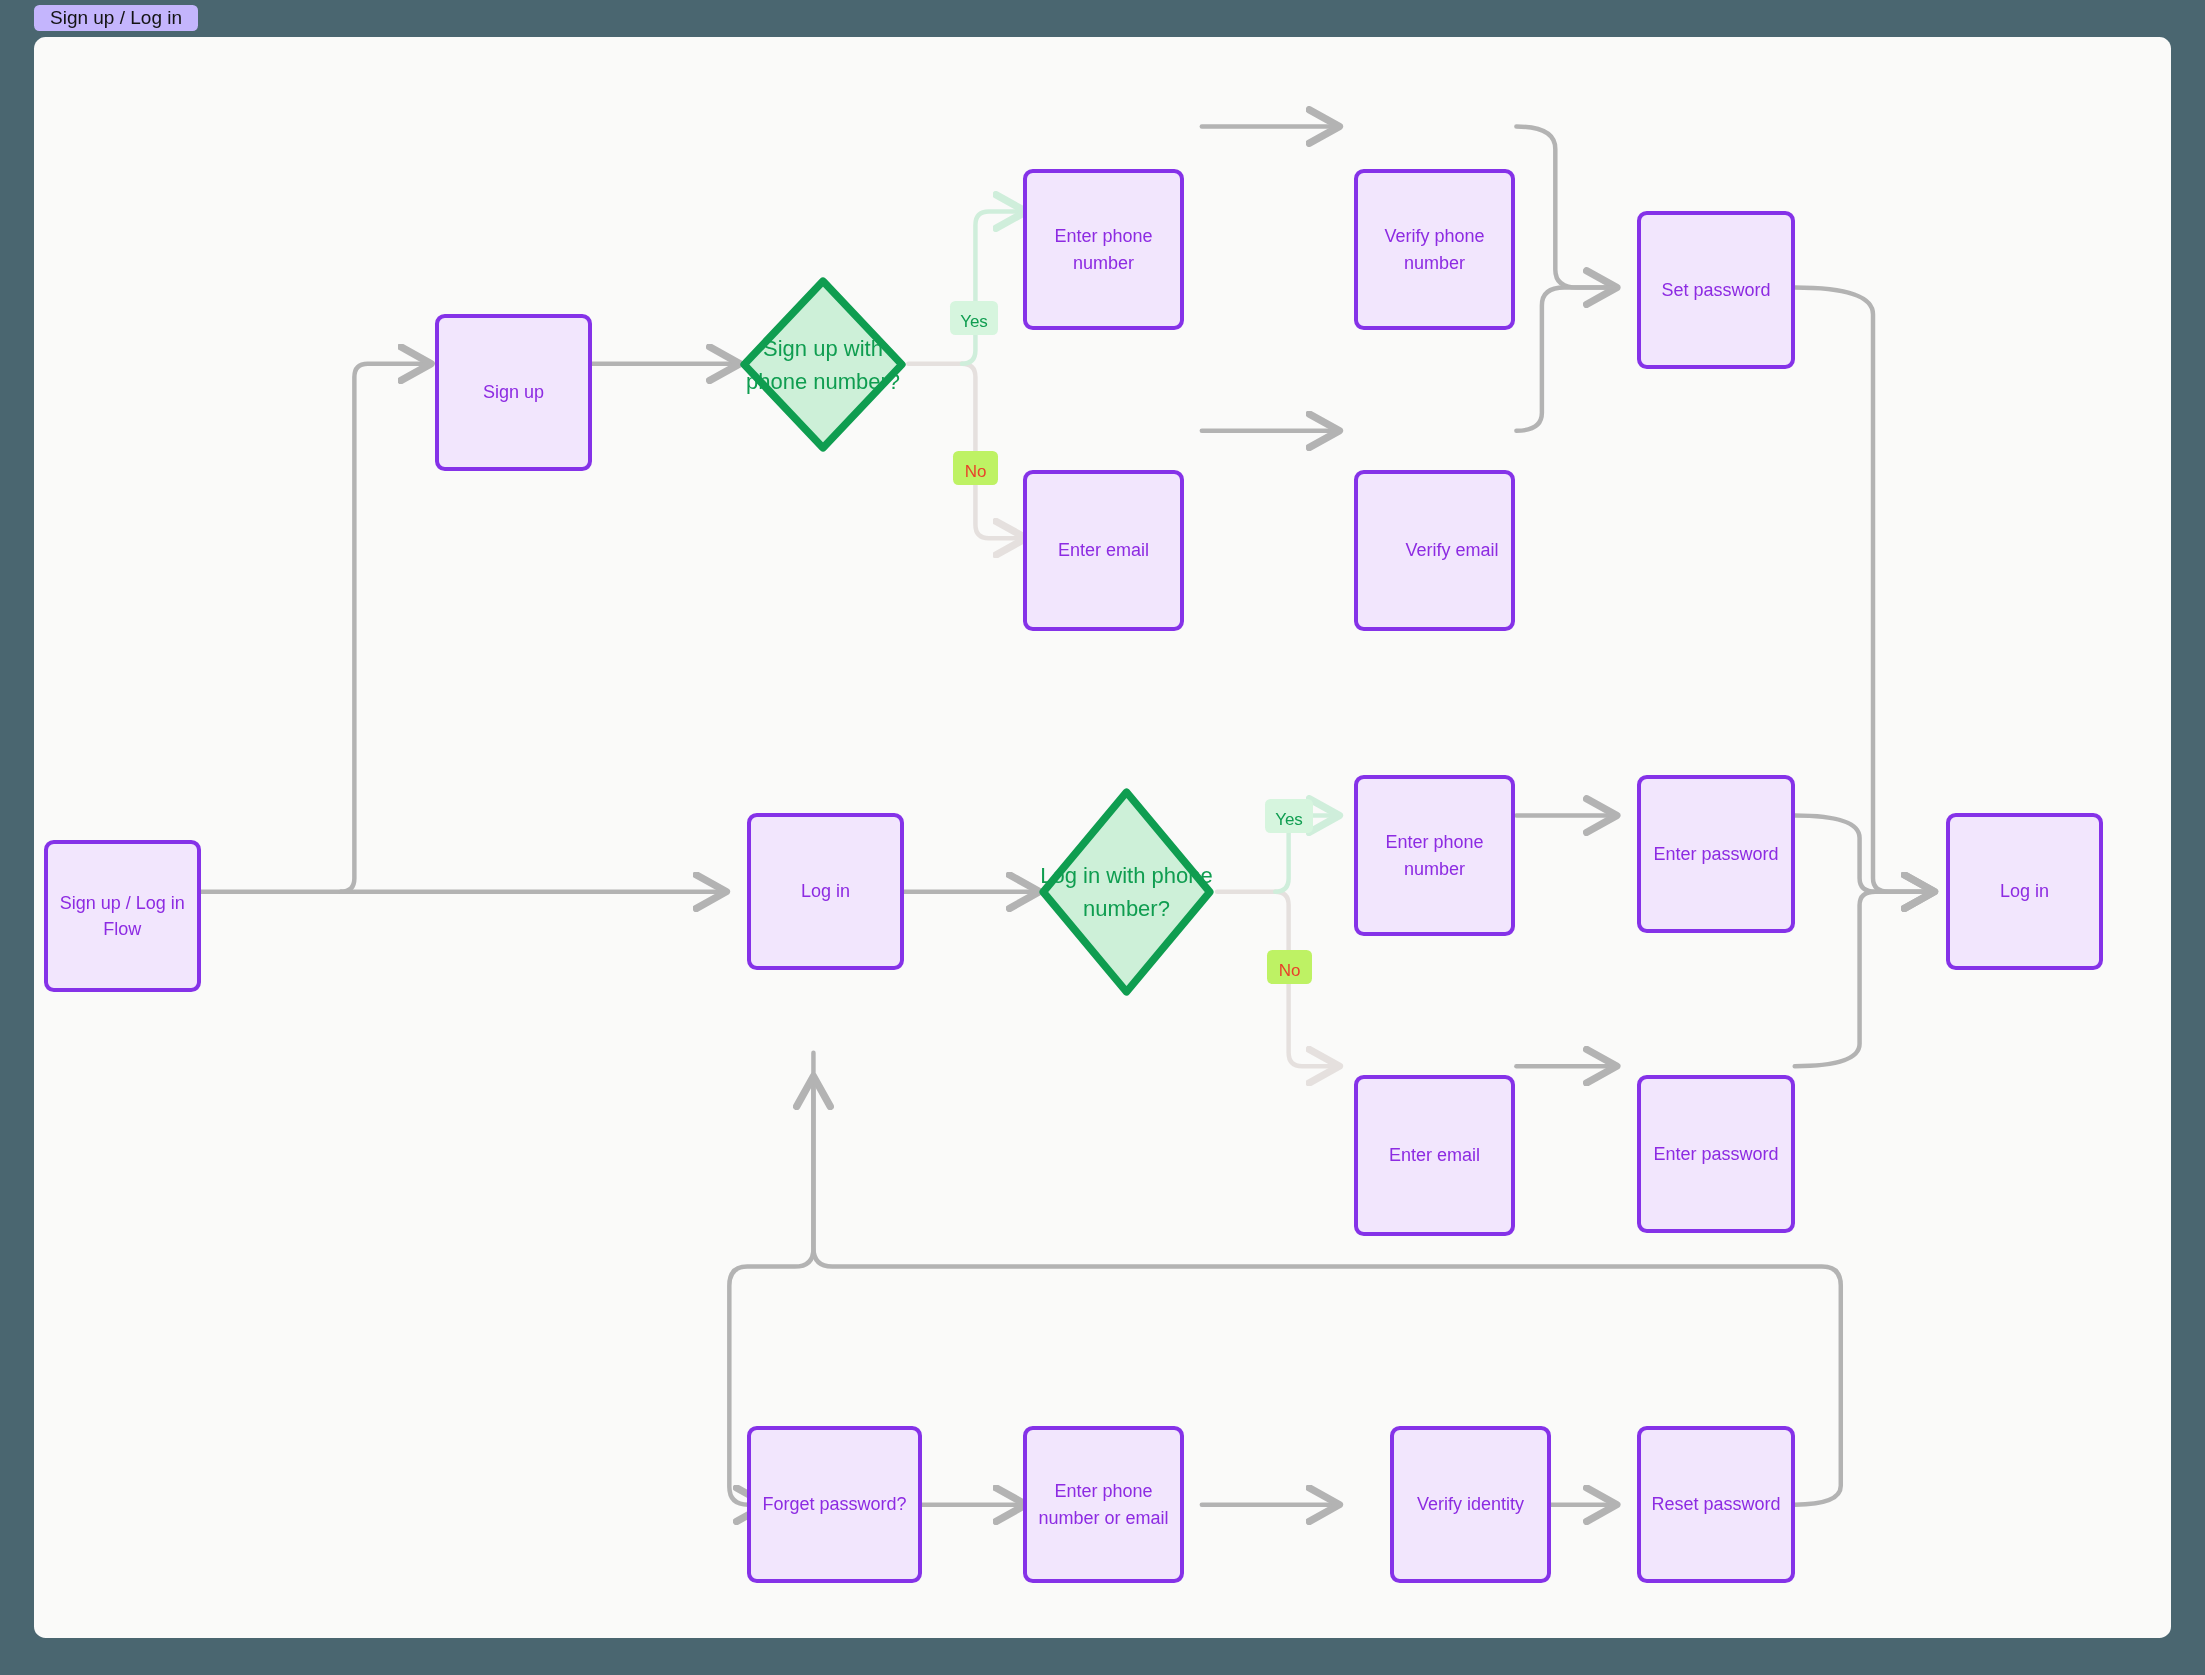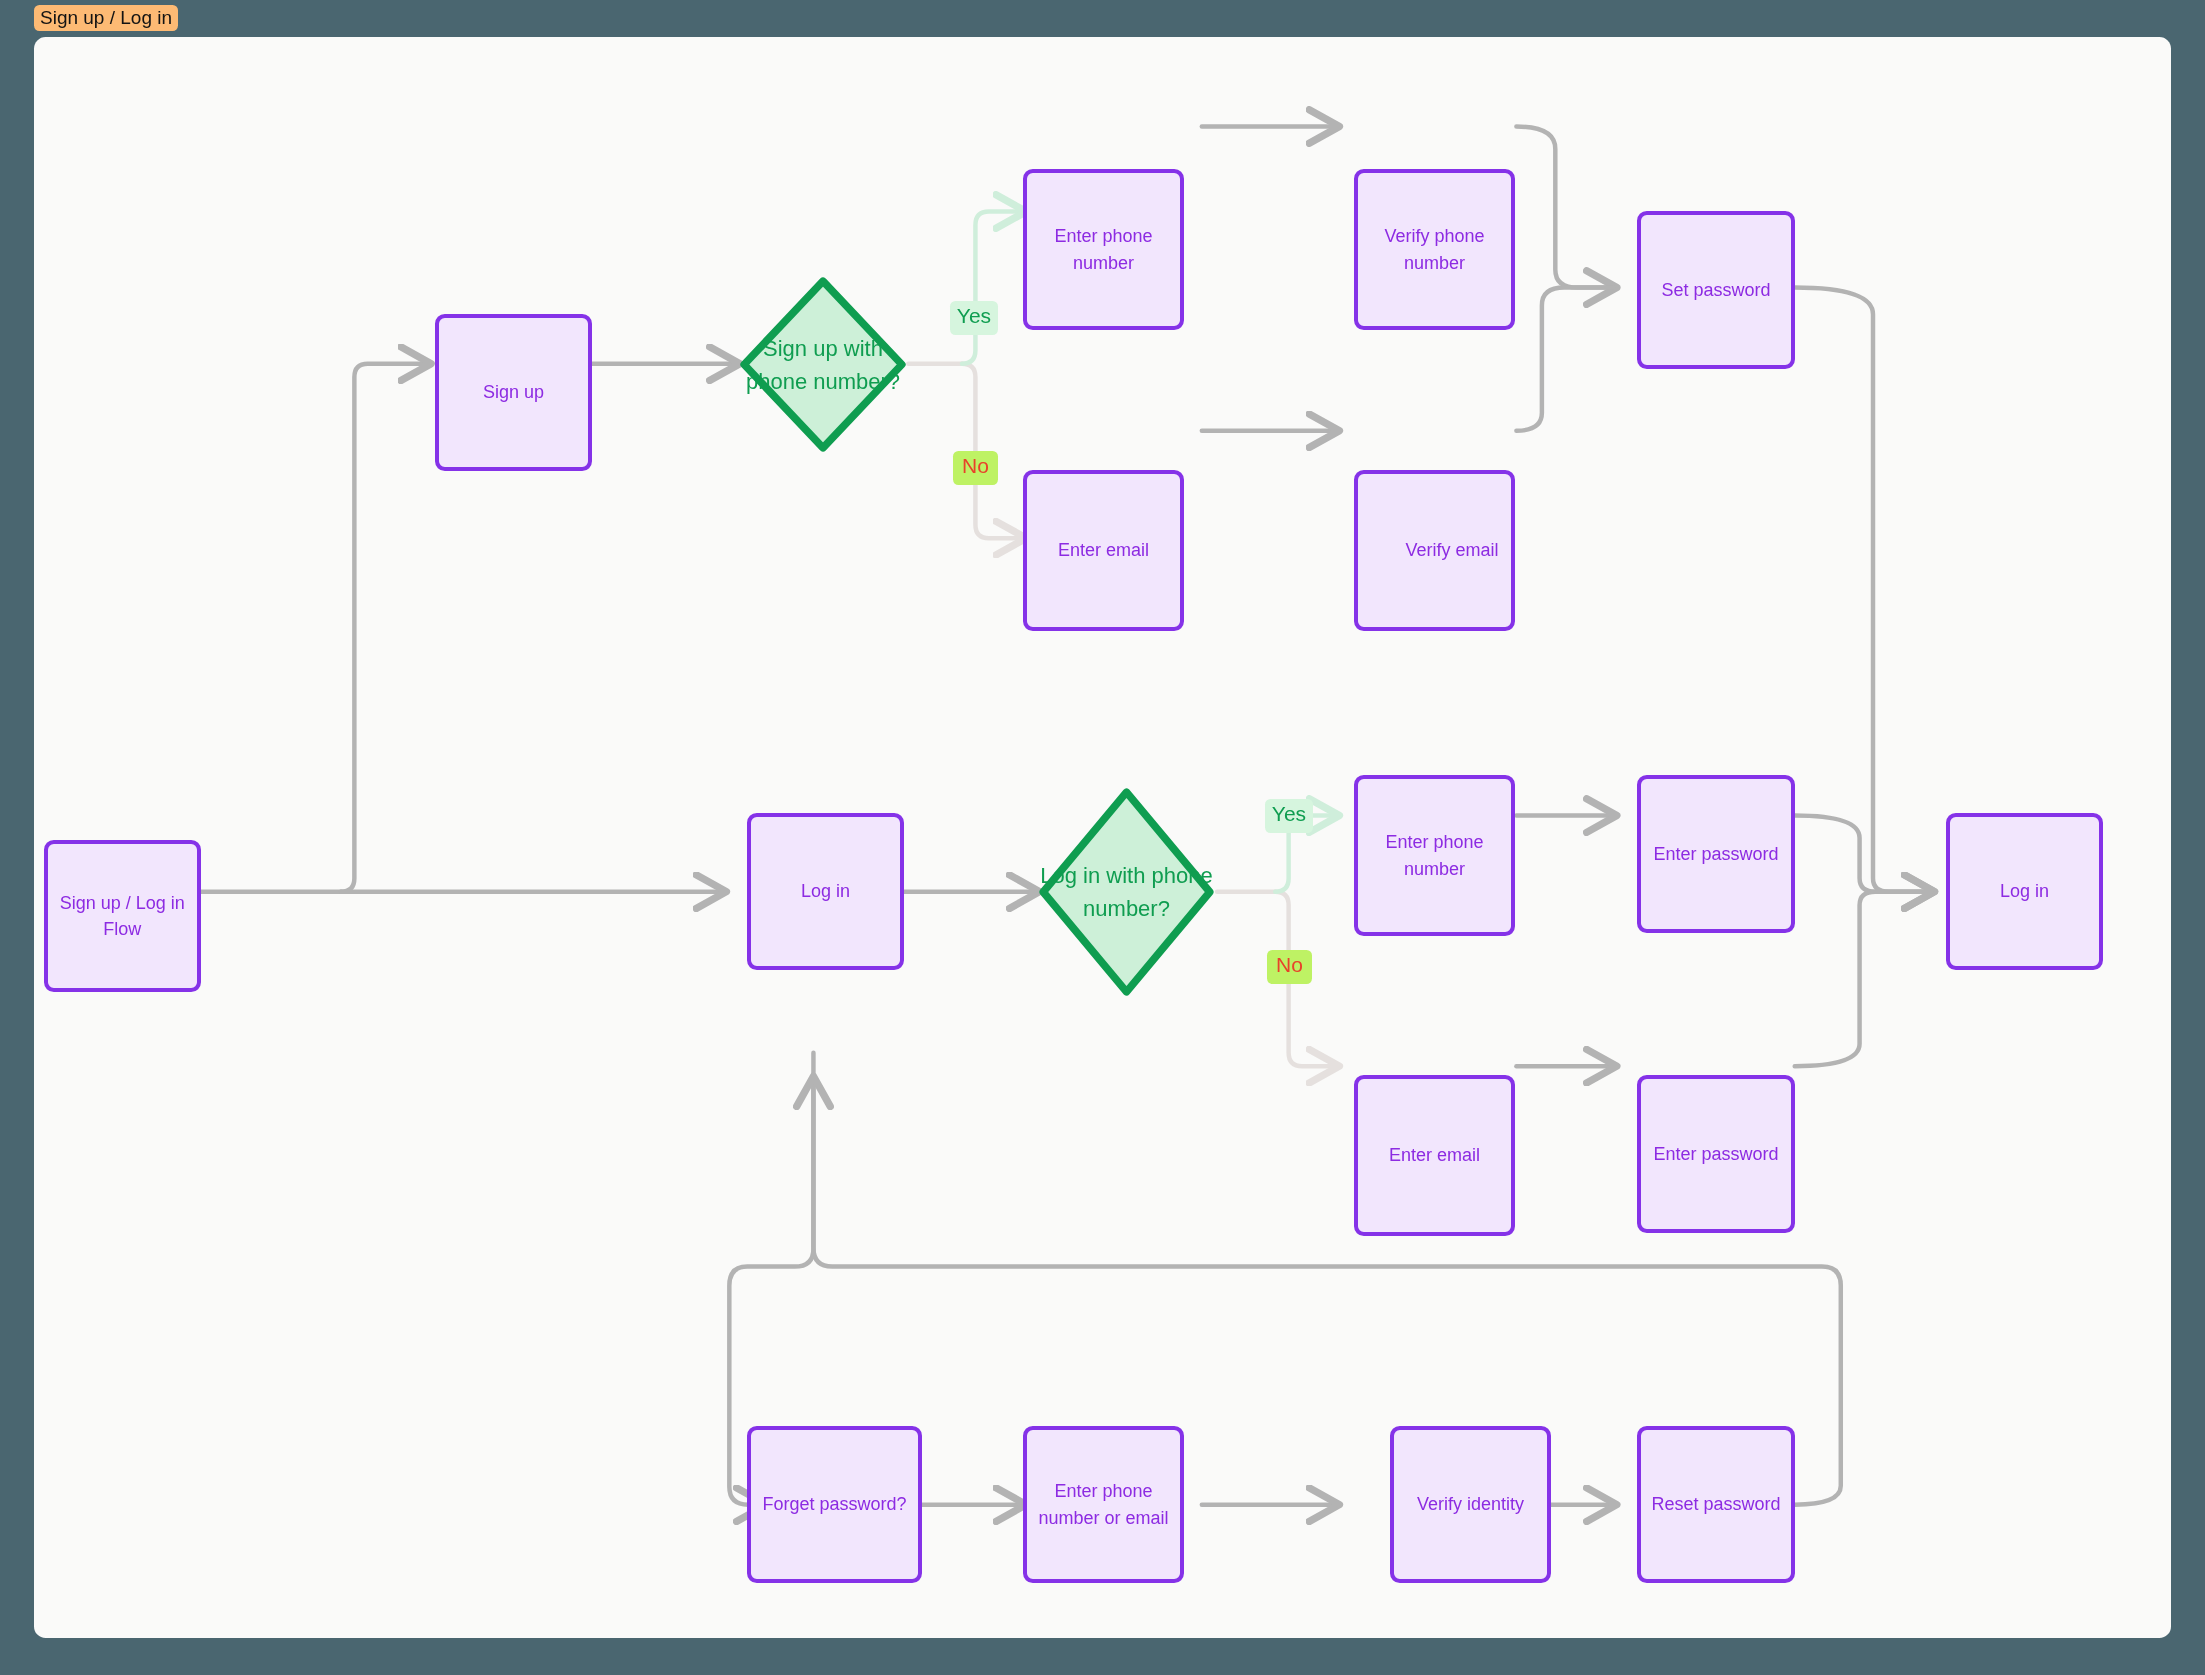--- a/index.html
+++ b/index.html
@@ -17,22 +17,22 @@
     left: 0; top: 0;
     width: 2205px; height: 1675px;
     background: #4a6670;
   }
 
   
   #title-tab {
     position: absolute;
     left: 34px; top: 4.9px;
     height: 26px;
-    padding: 0 6px;
-    background: #fdba74;
+    padding: 0 16px;
+    background: #c4b5fd;
     border-radius: 5.4px;
     display: flex; align-items: center;
     font-size: 19px;
     color: #131313;
     white-space: nowrap;
     z-index: 50;
   }
 
   
   #canvas {
@@ -85,22 +85,22 @@
     color: #0f9d50;
     font-size: 22px;
     line-height: 1.5;
     pointer-events: none;
   }
 
   
   .edge-label {
     position: absolute;
     border-radius: 5.4px;
-    display: flex; align-items: flex-start; justify-content: center;
-    font-size: 21px;
+    display: flex; align-items: flex-end; justify-content: center;
+    font-size: 17px;
     z-index: 20;
     padding: 2.7px 6.3px;
     box-sizing: border-box;
   }
   .edge-label.yes { background: #d6f5de; color: #0f9d50; }
   .edge-label.no  { background: #bef264; color: #e8422a; }
 </style>
 </head>
 <body>
 

